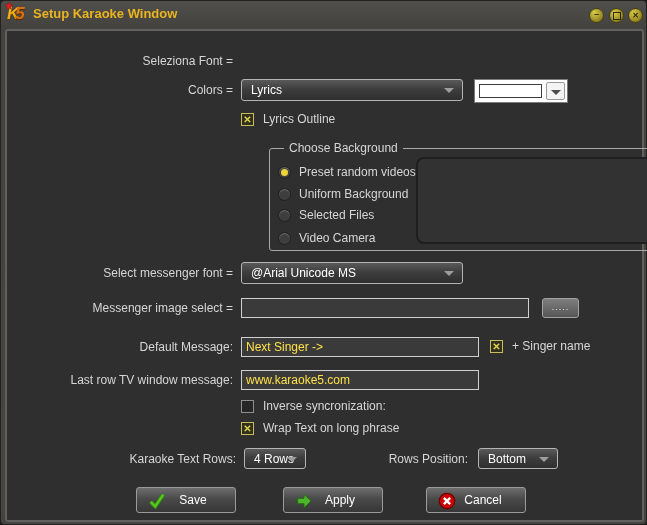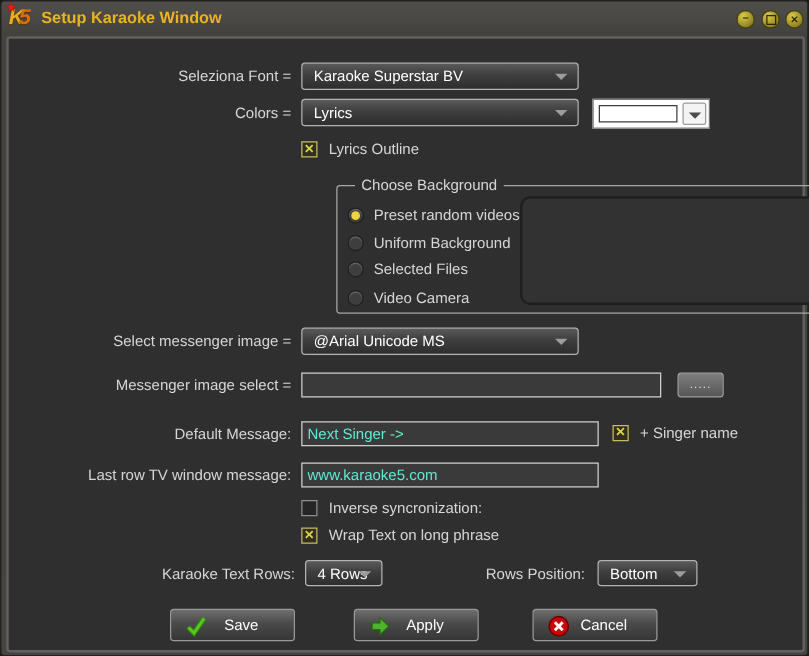--- a/index.html
+++ b/index.html
@@ -30,21 +30,21 @@
   .lbl { position:absolute; text-align:right; color:#d6d6d6; font-size:12px; height:20px; line-height:20px; white-space:nowrap; }
 
   
   .dd { position:absolute; background:linear-gradient(180deg,#5a5a5a,#3e3e3e 45%,#2e2e2e);
     border:1px solid #b4b4b4; border-radius:3px; color:#ffffff; font-size:12px;
     display:flex; align-items:center; padding-left:9px; cursor:pointer; }
   .dd-arrow { position:absolute; right:8px; top:50%; margin-top:-2px; width:0; height:0;
     border-left:5px solid transparent; border-right:5px solid transparent; border-top:5px solid #9d9d9d; }
 
   
-  .tf { position:absolute; background:#3a3a3a; border:1px solid #cfcfcf; color:#5eead4;
+  .tf { position:absolute; background:#3a3a3a; border:1px solid #cfcfcf; color:#fde047;
     font-size:12px; font-family:"Liberation Sans", sans-serif; padding:0 4px; outline:none; }
 
   
   .cb { position:absolute; width:13px; height:13px; background:#262626; border:1px solid #8f8f8f; cursor:pointer; }
   .cb.checked { border-color:#c8bd5a; background:#31301d; }
   .cb.checked::after { content:"✕"; display:block; text-align:center; color:#ded34b; font-size:10px; line-height:11px; font-weight:bold; }
   .cb-lbl { position:absolute; color:#d6d6d6; font-size:12px; height:16px; line-height:15px; white-space:nowrap; }
 
   
   .radio { position:absolute; width:13px; height:13px; border-radius:50%; background:#3e3e3e;
@@ -92,24 +92,20 @@
     </div>
     <div class="title">Setup Karaoke Window</div>
     <div class="winbtn min"></div>
     <div class="winbtn max"></div>
     <div class="winbtn cls"></div>
   </div>
 
   <div class="content"></div>
 
   <div class="lbl" style="left:40px; top:50px; width:192px;">Seleziona Font =</div>
-  <div class="dd" style="left:240px; top:49px; width:222px; height:22px;">
-    <span>Karaoke Superstar BV</span>
-    <span class="dd-arrow"></span>
-  </div>
 
   <div class="lbl" style="left:40px; top:79px; width:192px;">Colors =</div>
   <div class="dd" style="left:240px; top:78px; width:222px; height:22px;">
     <span>Lyrics</span>
     <span class="dd-arrow"></span>
   </div>
   <div class="colorcombo">
     <span class="swatch"></span>
     <span class="colorbtn"></span>
   </div>
@@ -128,21 +124,21 @@
 
     <div class="radio" style="left:8px; top:60px;"></div>
     <div class="cb-lbl" style="left:29px; top:59px;">Selected Files</div>
 
     <div class="radio" style="left:8px; top:83px;"></div>
     <div class="cb-lbl" style="left:29px; top:82px;">Video Camera</div>
 
     <div class="listpanel"></div>
   </div>
 
-  <div class="lbl" style="left:40px; top:262px; width:192px;">Select messenger image =</div>
+  <div class="lbl" style="left:40px; top:262px; width:192px;">Select messenger font =</div>
   <div class="dd" style="left:240px; top:261px; width:222px; height:22px;">
     <span>@Arial Unicode MS</span>
     <span class="dd-arrow"></span>
   </div>
 
   <div class="lbl" style="left:40px; top:297px; width:192px;">Messenger image select =</div>
   <input class="tf" style="left: 240px; top: 297px; width: 288px; height: 20px;" value="">
   <div class="browse">.....</div>
 
   <div class="lbl" style="left:40px; top:336px; width:192px;">Default Message:</div>

